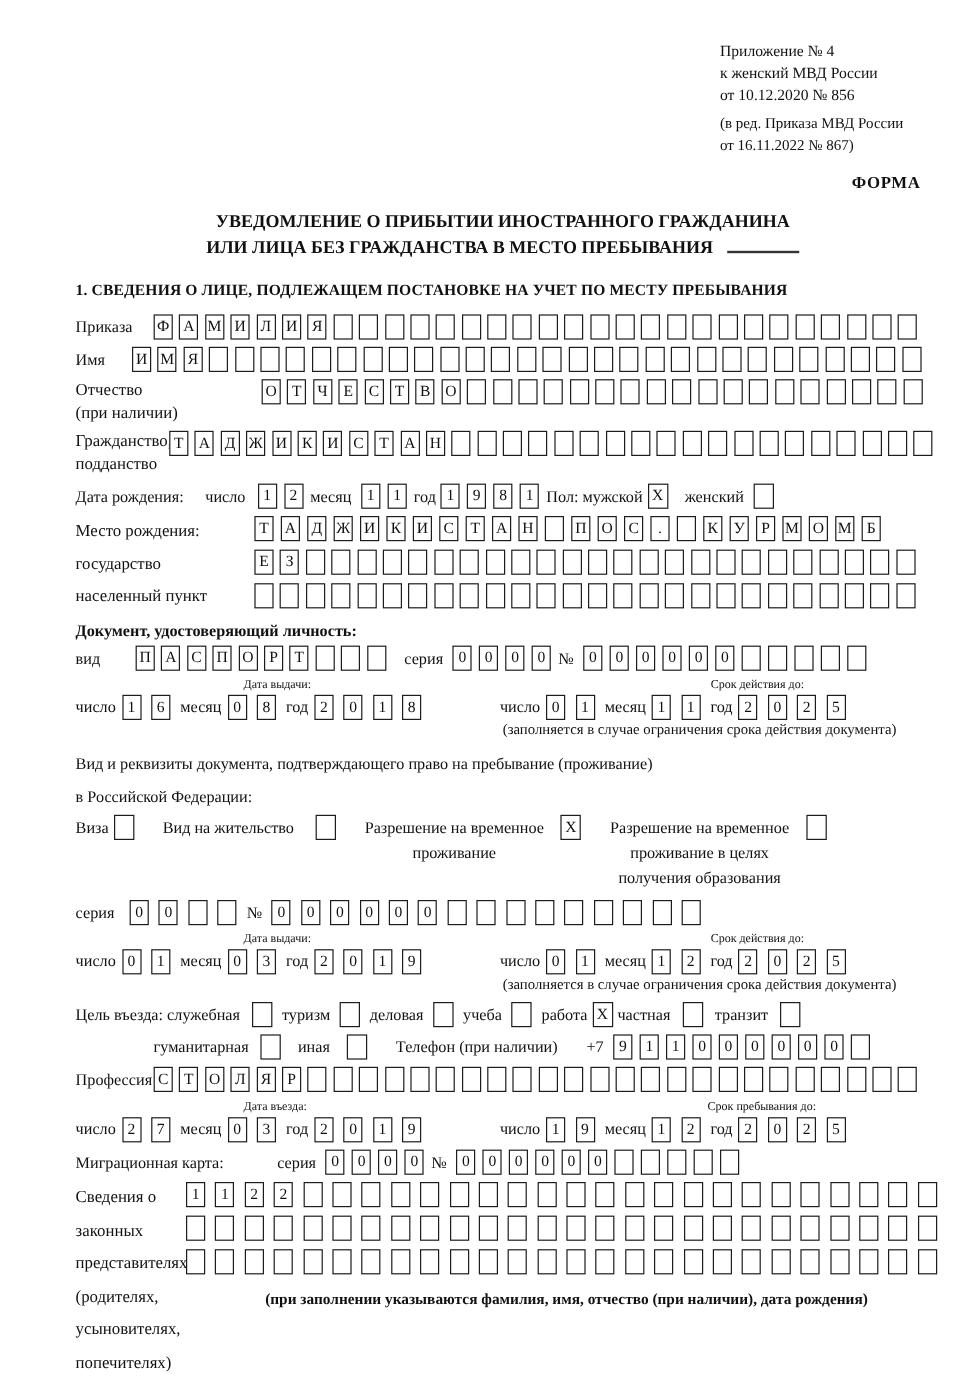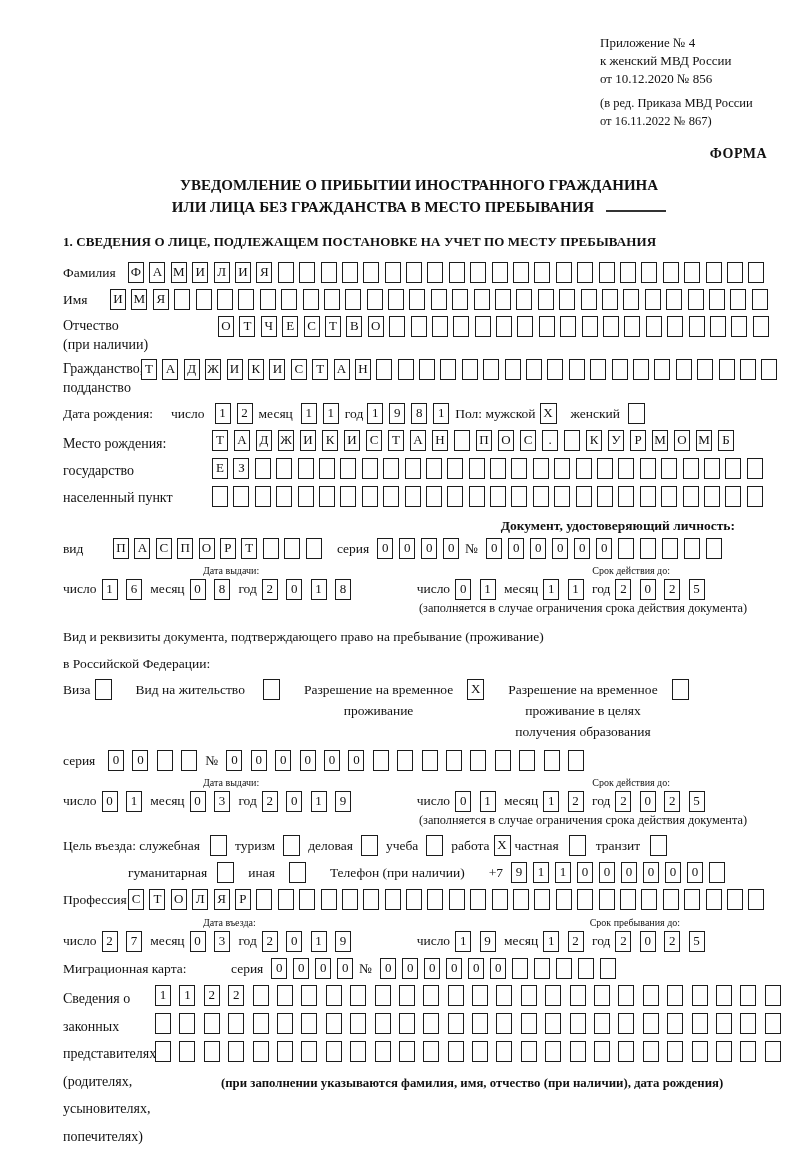--- a/index.html
+++ b/index.html
@@ -15,21 +15,21 @@
   .lbl{font-size:13.5px;line-height:22px;flex:none;}
   .lblcol{font-size:14px;line-height:19px;flex:none;}
   .cells{display:flex;flex-wrap:nowrap;flex:none;}
   .cell{flex:none;display:inline-block;box-sizing:border-box;width:16px;height:21px;border:1.5px solid #1c1c1c;
         margin-right:5.4px;text-align:center;font-size:13px;line-height:18px;background:#fff;}
   .cells.g6 .cell{margin-right:6px;}
   .cells.wide .cell{margin-right:8.4px;}
   .cb{flex:none;display:inline-block;box-sizing:border-box;width:17px;height:21px;border:1.5px solid #1c1c1c;
       text-align:center;font-size:13px;line-height:18px;background:#fff;}
   .cellcol > .cells{margin-bottom:6px;}
-  .midhead{font-weight:bold;font-size:13.5px;text-align:right;margin:2px 40px 4px 0;}
+  .midhead{font-weight:bold;font-size:13.5px;text-align:left;margin:2px 40px 4px 0;}
   .dhead{display:flex;font-size:10px;margin-bottom:2px;}
   .daterow{display:flex;align-items:center;margin-bottom:1px;}
   .dgroup{display:flex;align-items:center;}
   .dgroup .lbl{margin-right:5px;}
   .note{font-size:12.3px;text-align:right;margin:0 28px 7px 0;}
   .plain{font-size:13.5px;line-height:27px;}
   .permitrow{display:flex;align-items:flex-start;margin:2px 0 8px 0;font-size:13.5px;}
   .permitrow .cap{text-align:center;line-height:21px;}
   .inlin{display:flex;align-items:center;margin-bottom:6px;font-size:13.5px;}
   .inlin .lbl{line-height:21px;}
@@ -55,21 +55,21 @@
   <div class="forma">ФОРМА</div>
 
   <div class="title">
     <div>УВЕДОМЛЕНИЕ О ПРИБЫТИИ ИНОСТРАННОГО ГРАЖДАНИНА</div>
     <div><span>ИЛИ ЛИЦА БЕЗ ГРАЖДАНСТВА В МЕСТО ПРЕБЫВАНИЯ</span><span class="uline"></span></div>
   </div>
 
   <div class="sect">1. СВЕДЕНИЯ О ЛИЦЕ, ПОДЛЕЖАЩЕМ ПОСТАНОВКЕ НА УЧЕТ ПО МЕСТУ ПРЕБЫВАНИЯ</div>
 
   <div class="row">
-    <span class="lbl" style="width:65px">Фамилия</span>
+    <span class="lbl" style="width:65px">Приказа</span>
     <span class="cells">
         <span class="cell">Ф</span>
         <span class="cell">А</span>
         <span class="cell">М</span>
         <span class="cell">И</span>
         <span class="cell">Л</span>
         <span class="cell">И</span>
         <span class="cell">Я</span>
         <span class="cell"></span>
         <span class="cell"></span>

